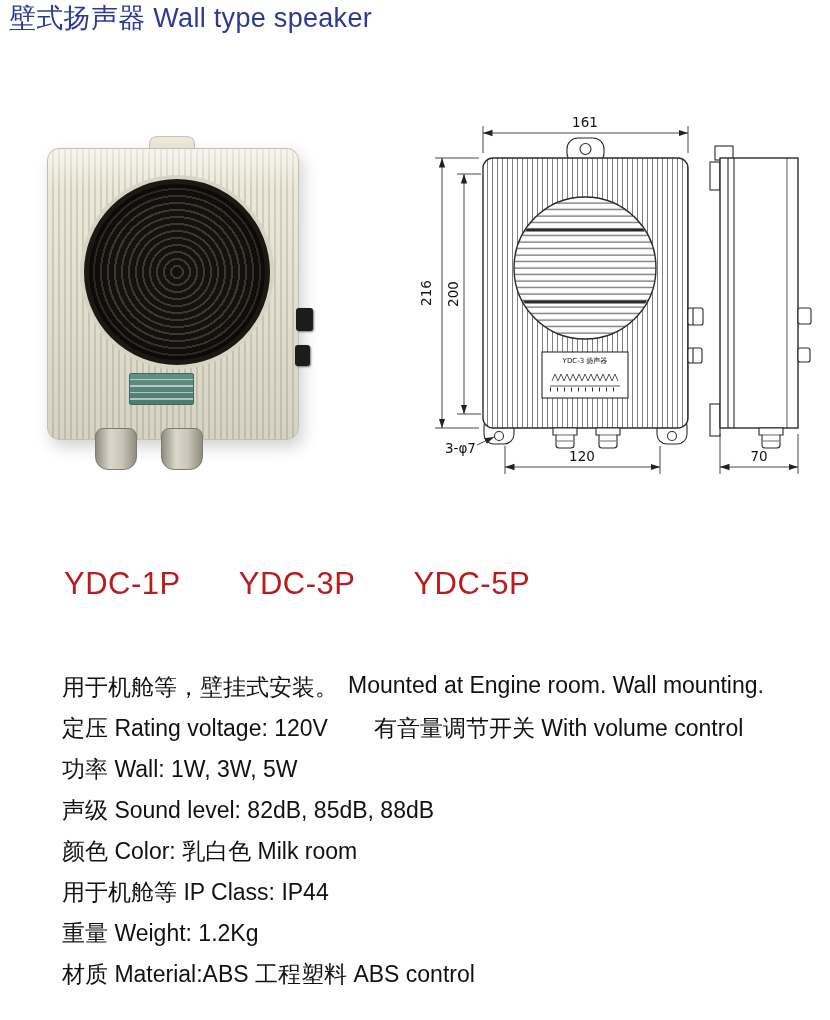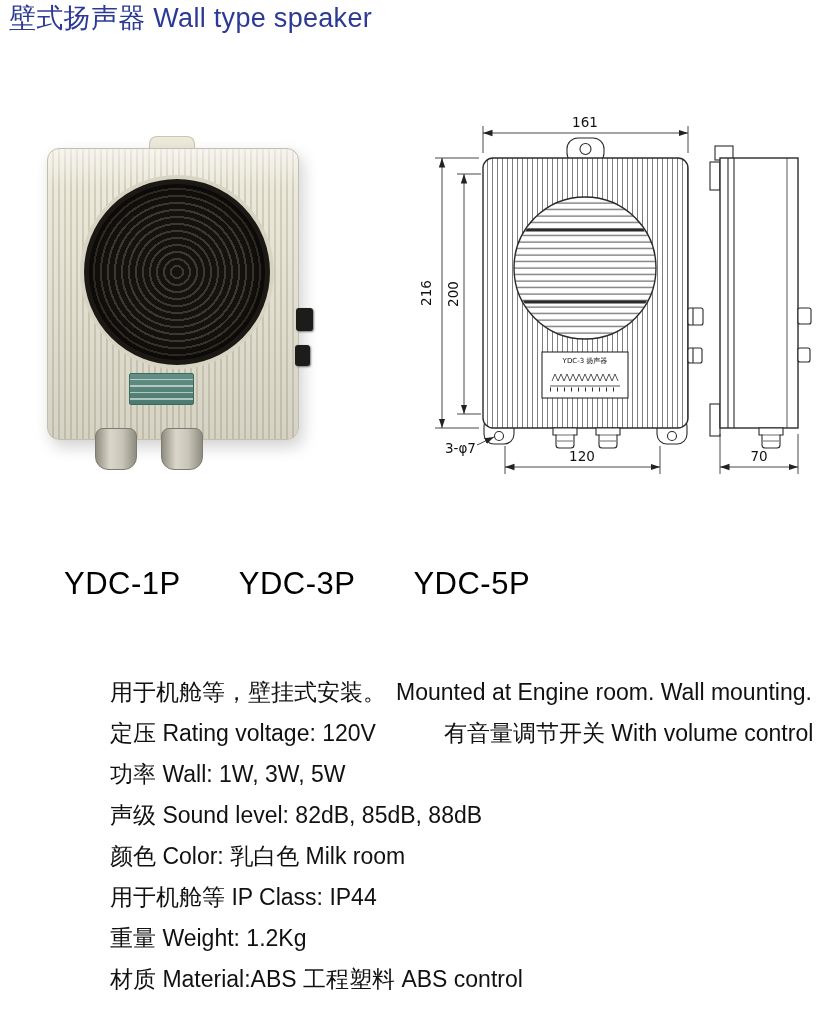--- a/index.html
+++ b/index.html
@@ -40,26 +40,26 @@
   .g1 { left:50px; top:296px; }
   .g2 { left:116px; top:296px; }
 
   
   .drawing { position:absolute; left:415px; top:96px; }
   .dim  { font-size:13.5px; fill:#111; font-family:"DejaVu Sans",sans-serif; }
   .tiny { font-size:7px; fill:#111; font-family:"DejaVu Sans",sans-serif; }
 
   
   .models { position:absolute; left:64px; top:566px; display:flex; gap:58px;
-            font-size:31px; color:#000000; letter-spacing:.5px; }
+            font-size:31px; color:#b91c1c; letter-spacing:.5px; }
 
   
   .specs { position:absolute; left:62px; top:672px; font-size:23px; }
-  .spec-row { height:41px; display:flex; align-items:center; gap:10px; white-space:nowrap;margin-left:48px; }
-  .spec-row.wide-gap { gap:68px; }
+  .spec-row { height:41px; display:flex; gap:10px; white-space:nowrap; }
+  .spec-row.wide-gap { gap:46px; }
 </style>
 </head>
 <body>
 
 <h1 class="title">壁式扬声器 Wall type speaker</h1>
 
 <div class="photo">
   <div class="ph-tab"></div>
   <div class="ph-body">
     <div class="ph-grille"></div>

